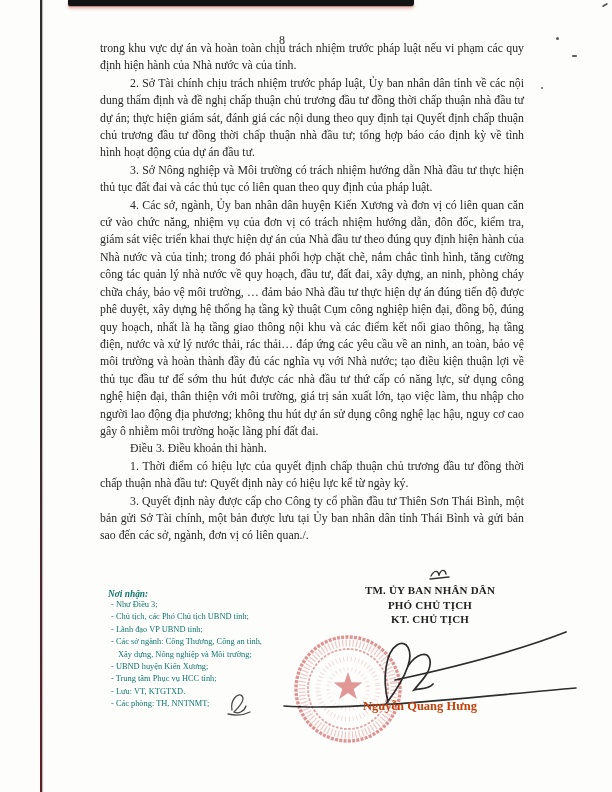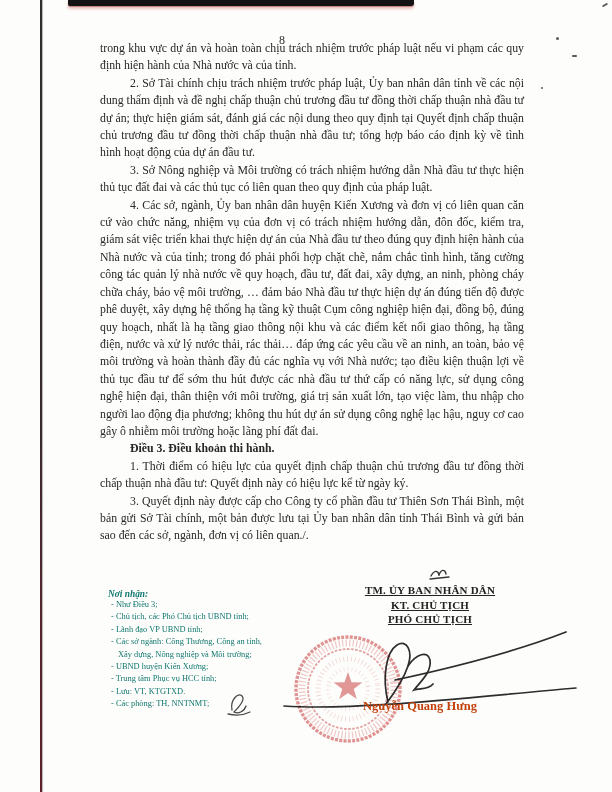--- a/index.html
+++ b/index.html
@@ -31,35 +31,34 @@
   }
   
   .doc-body{
     position:absolute;left:100px;top:40px;width:424px;
     text-align:justify;
     font-size:11.8px;line-height:17.4px;color:#272727;
     filter:blur(.22px);
   }
   .doc-body p{margin:0;text-indent:30px;}
   .doc-body p.p-cont{text-indent:0;}
-  .doc-body p.heading{font-weight:bold;}
+  .doc-body p.heading{font-weight:normal;}
   
   .recipients{
     position:absolute;left:108px;top:589px;width:210px;
     color:#0f766e;filter:blur(.18px);
   }
   .recipients .label{font-size:9.4px;font-weight:bold;font-style:italic;}
   .recipients .item{font-size:8.4px;line-height:12.4px;padding-left:3px;}
   .recipients .item.cont{padding-left:10px;}
   .sig-block{
     position:absolute;left:330px;top:583px;width:200px;
     text-align:center;font-weight:bold;color:#222;
     font-size:11px;line-height:14.5px;letter-spacing:.2px;
     filter:blur(.2px);
-    text-decoration:underline;
   }
   .signer-name{
     position:absolute;left:325px;top:699px;width:190px;
     text-align:center;font-weight:bold;font-size:12.5px;color:#c2410c;
     filter:blur(.2px);
   }
   .seal-svg{position:absolute;left:292px;top:633px;width:112px;height:112px;}
   .signature-svg{position:absolute;left:270px;top:618px;width:310px;height:100px;}
   .scribble-luu{position:absolute;left:224px;top:688px;width:30px;height:30px;}
   .scribble-clause{position:absolute;left:428px;top:566px;width:24px;height:16px;}
@@ -96,22 +95,22 @@
     <div class="item">- Các sở ngành: Công Thương, Công an tỉnh,</div>
     <div class="item cont">Xây dựng, Nông nghiệp và Môi trường;</div>
     <div class="item">- UBND huyện Kiến Xương;</div>
     <div class="item">- Trung tâm Phục vụ HCC tỉnh;</div>
     <div class="item">- Lưu: VT, KTGTXD.</div>
     <div class="item">- Các phòng: TH, NNTNMT;</div>
   </div>
 
   <div class="sig-block">
     <div>TM. ỦY BAN NHÂN DÂN</div>
+    <div>PHÓ CHỦ TỊCH</div>
     <div>KT. CHỦ TỊCH</div>
-    <div>PHÓ CHỦ TỊCH</div>
   </div>
 
   <svg class="seal-svg" viewBox="0 0 112 112">
     <g transform="rotate(-8 56 56)" stroke="#c43131" fill="none">
       <circle cx="56" cy="56" r="52" stroke-width="3.4" stroke-dasharray="3 1.3" opacity="0.52"></circle>
       <circle cx="56" cy="56" r="46" stroke-width="7" stroke-dasharray="1.2 2.3" opacity="0.26"></circle>
       <circle cx="56" cy="56" r="40" stroke-width="1.8" stroke-dasharray="2.6 1.5" opacity="0.45"></circle>
       <circle cx="56" cy="56" r="30" stroke-width="5" stroke-dasharray="0.9 2.9" opacity="0.18"></circle>
       <circle cx="56" cy="56" r="20" stroke-width="4" stroke-dasharray="0.8 3.2" opacity="0.15"></circle>
     </g>

